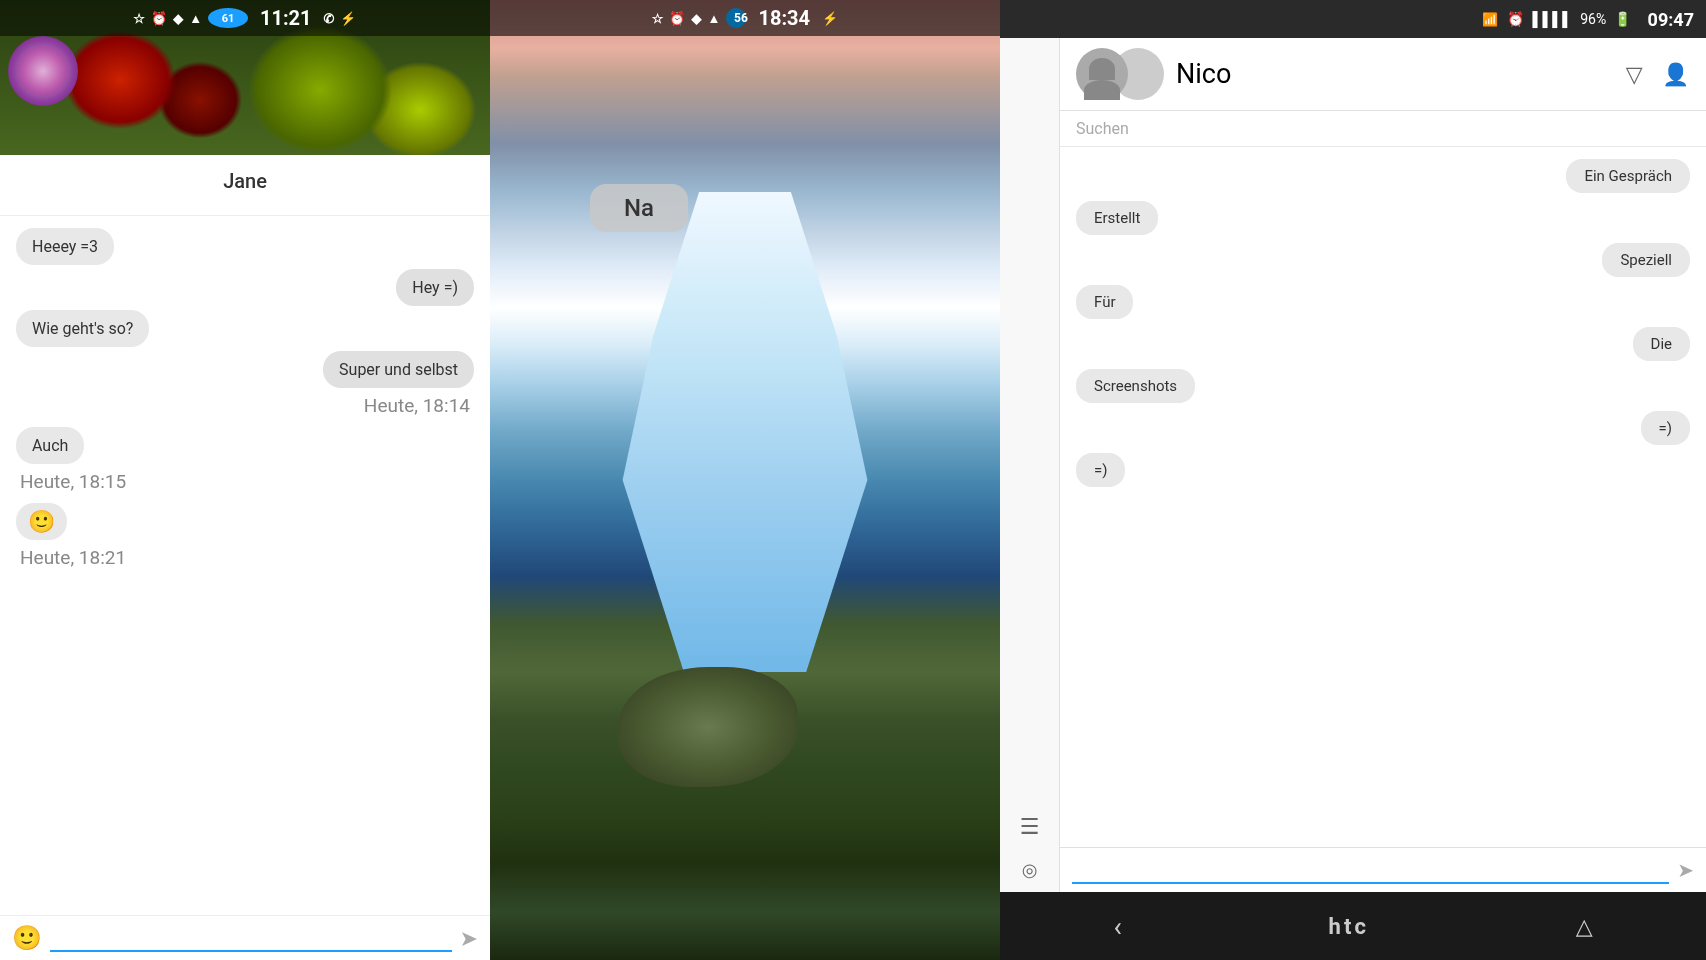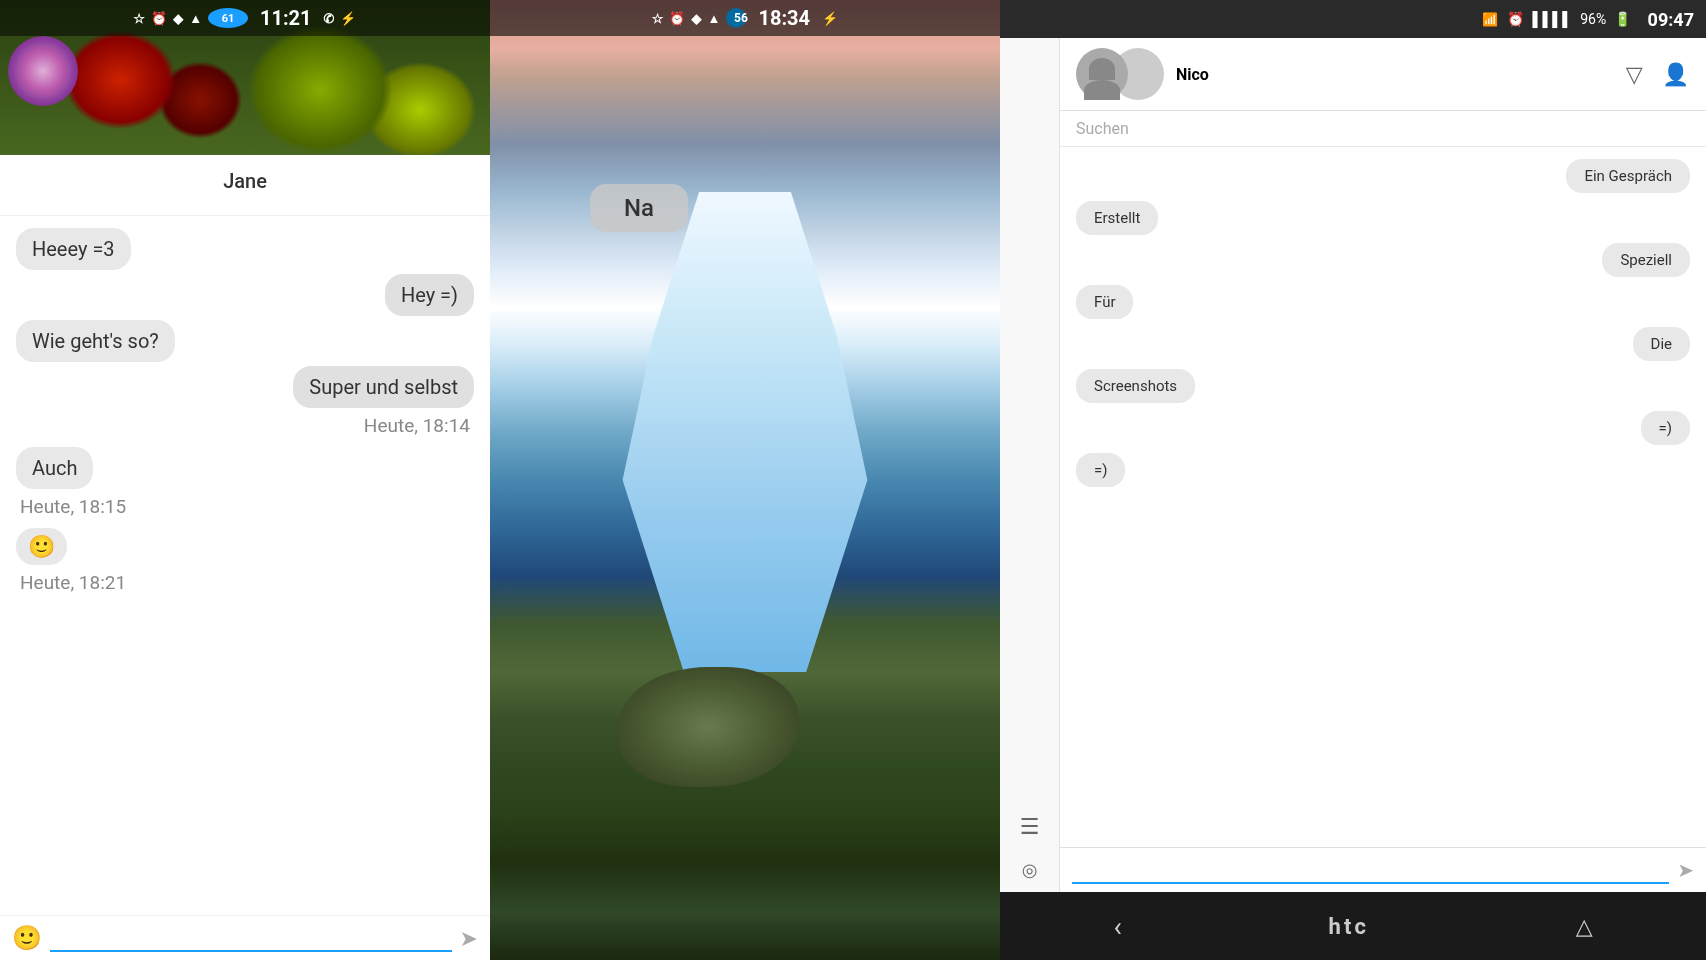--- a/index.html
+++ b/index.html
@@ -101,21 +101,21 @@
       overflow-y: auto;
       padding: 12px 16px;
       display: flex;
       flex-direction: column;
       gap: 4px;
     }
     .msg-bubble {
       display: inline-block;
       padding: 9px 16px;
       border-radius: 18px;
-      font-size: 20px;
+      font-size: 16px;
       max-width: 70%;
     }
     .msg-row {
       display: flex;
       width: 100%;
     }
     .msg-row.left { justify-content: flex-start; }
     .msg-row.right { justify-content: flex-end; }
     .msg-bubble.incoming {
       background: #e8e8e8;
@@ -354,22 +354,22 @@
     .p3-avatar2 {
       width: 52px; height: 52px;
       border-radius: 50%;
       background: #ccc;
       margin-left: -16px;
       display: flex; align-items: center; justify-content: center;
       position: relative;
       z-index: 1;
     }
     .p3-header-title {
-      font-size: 16px;
-      font-weight: 700;
+      font-size: 27px;
+      font-weight: 400;
       flex: 1;
     }
     .p3-header-icons {
       display: flex; gap: 20px;
     }
     .p3-header-icon {
       color: #666;
       font-size: 22px;
     }
     .p3-search-bar {

